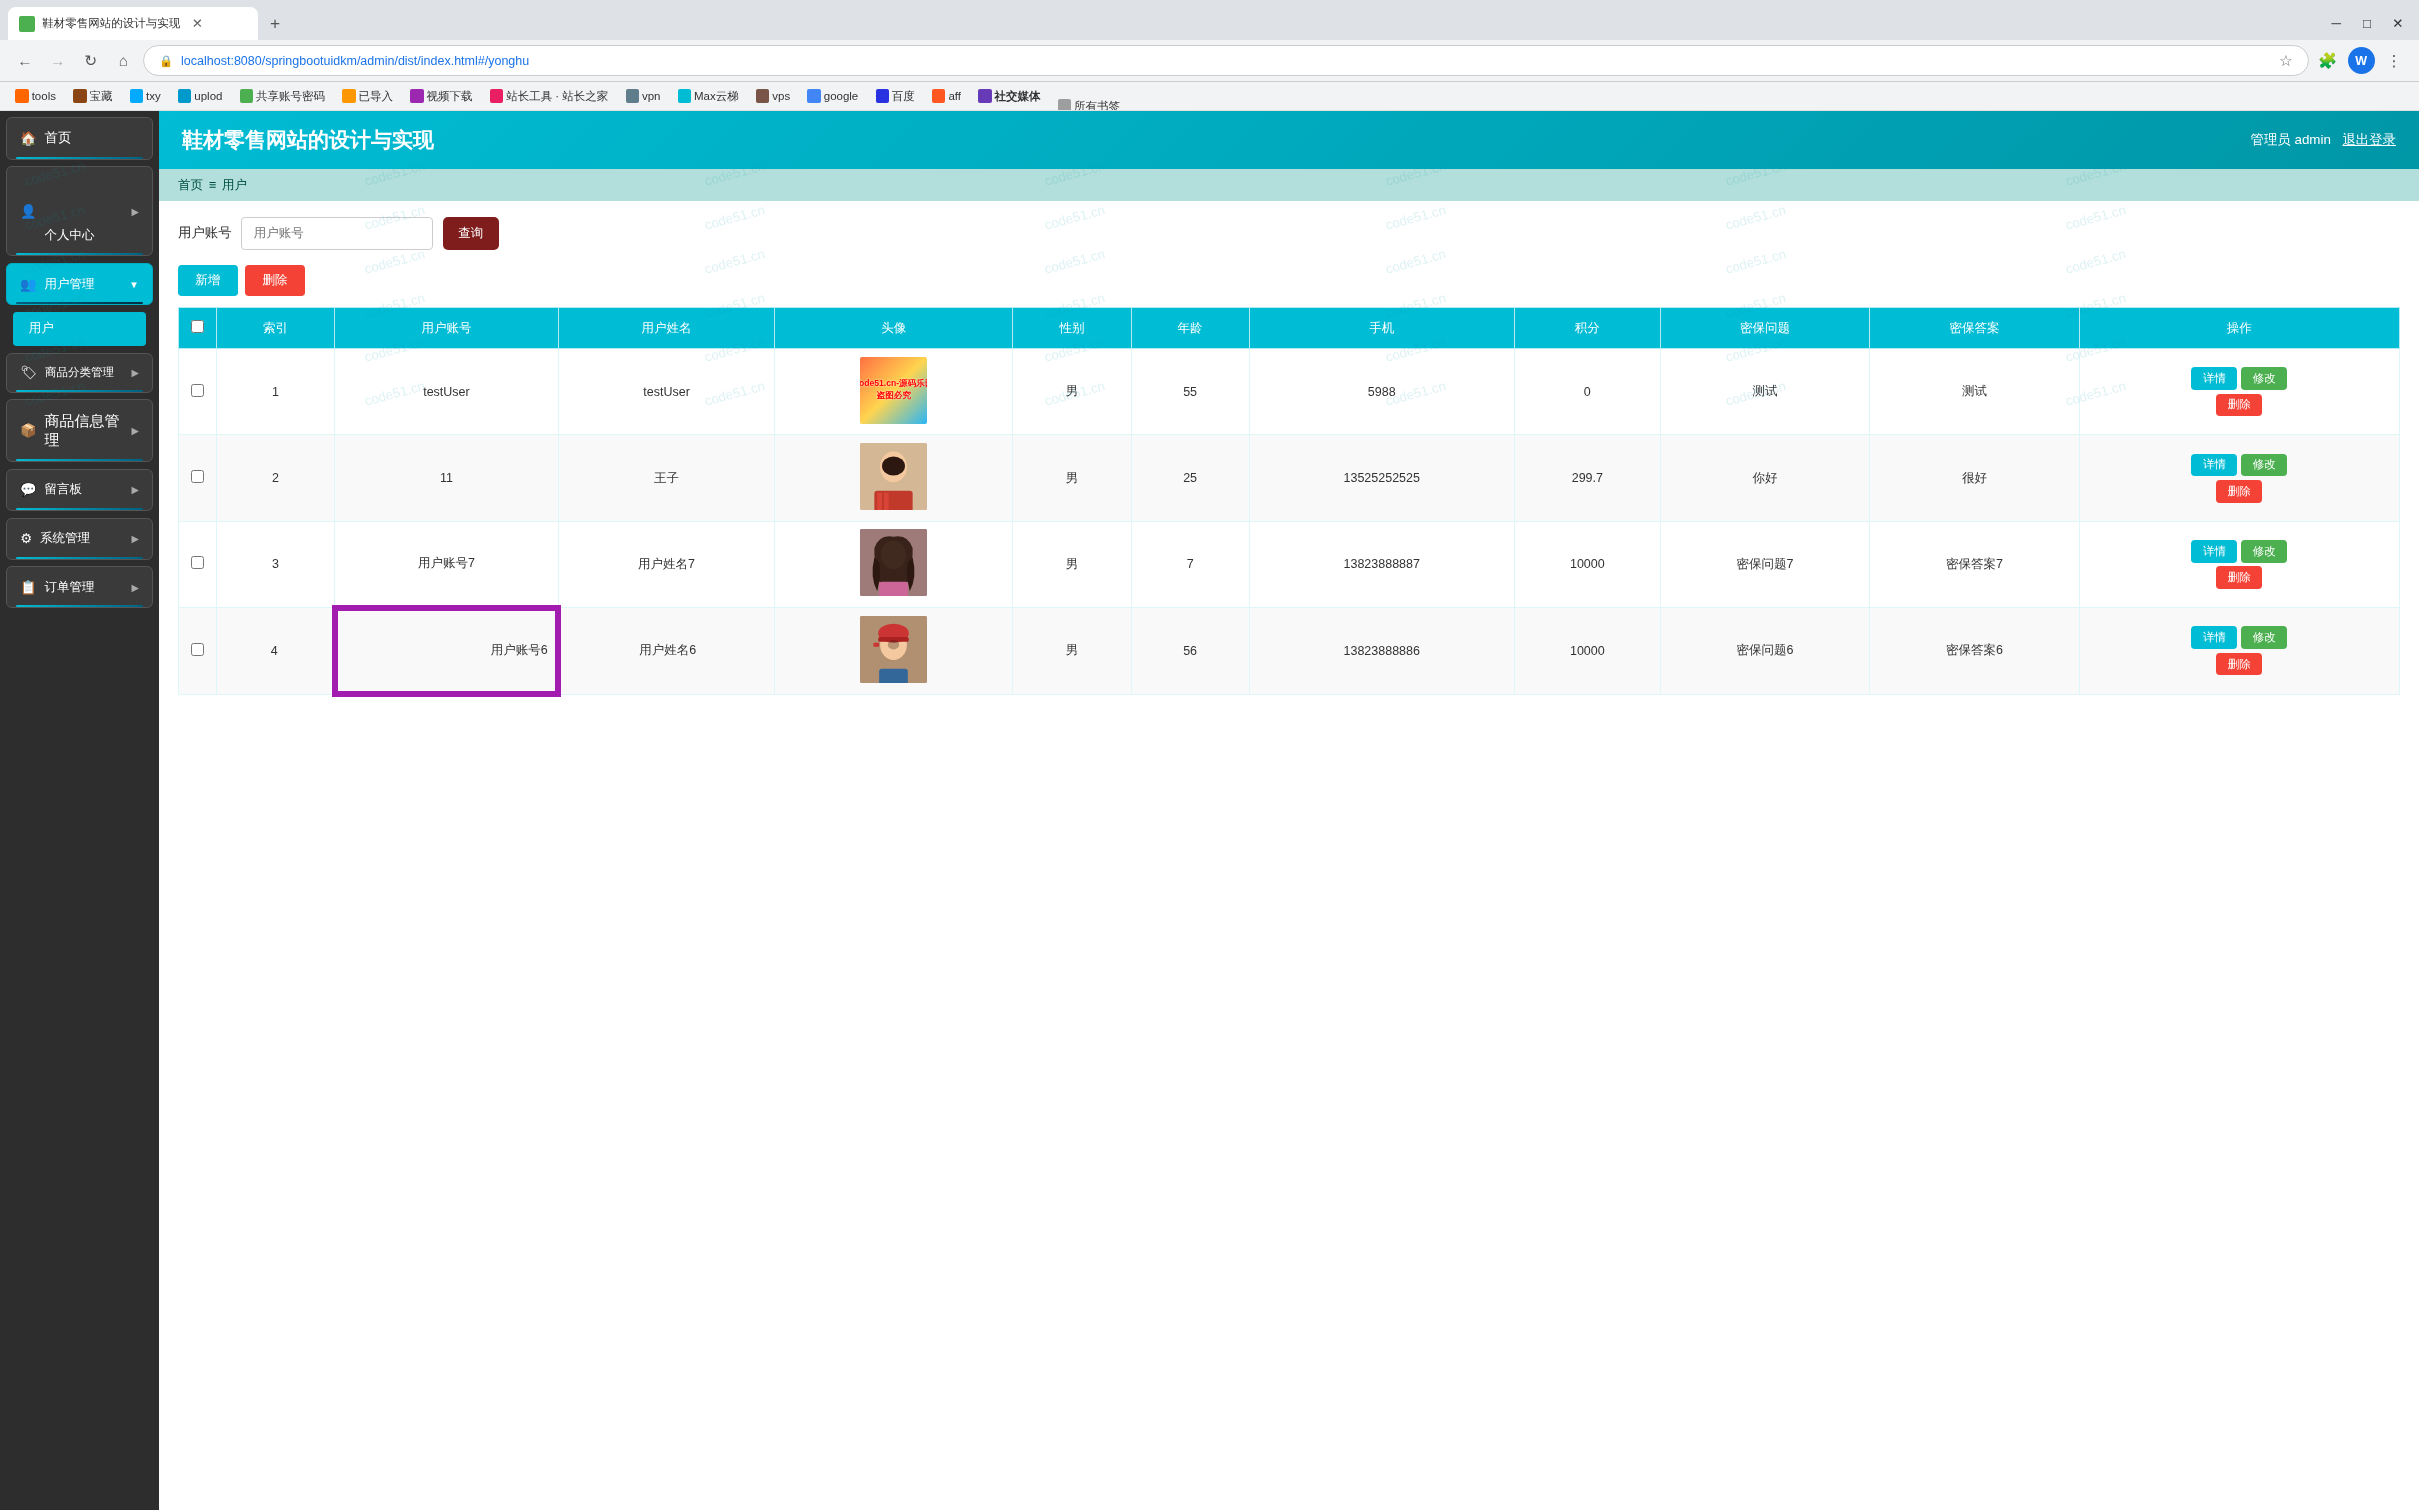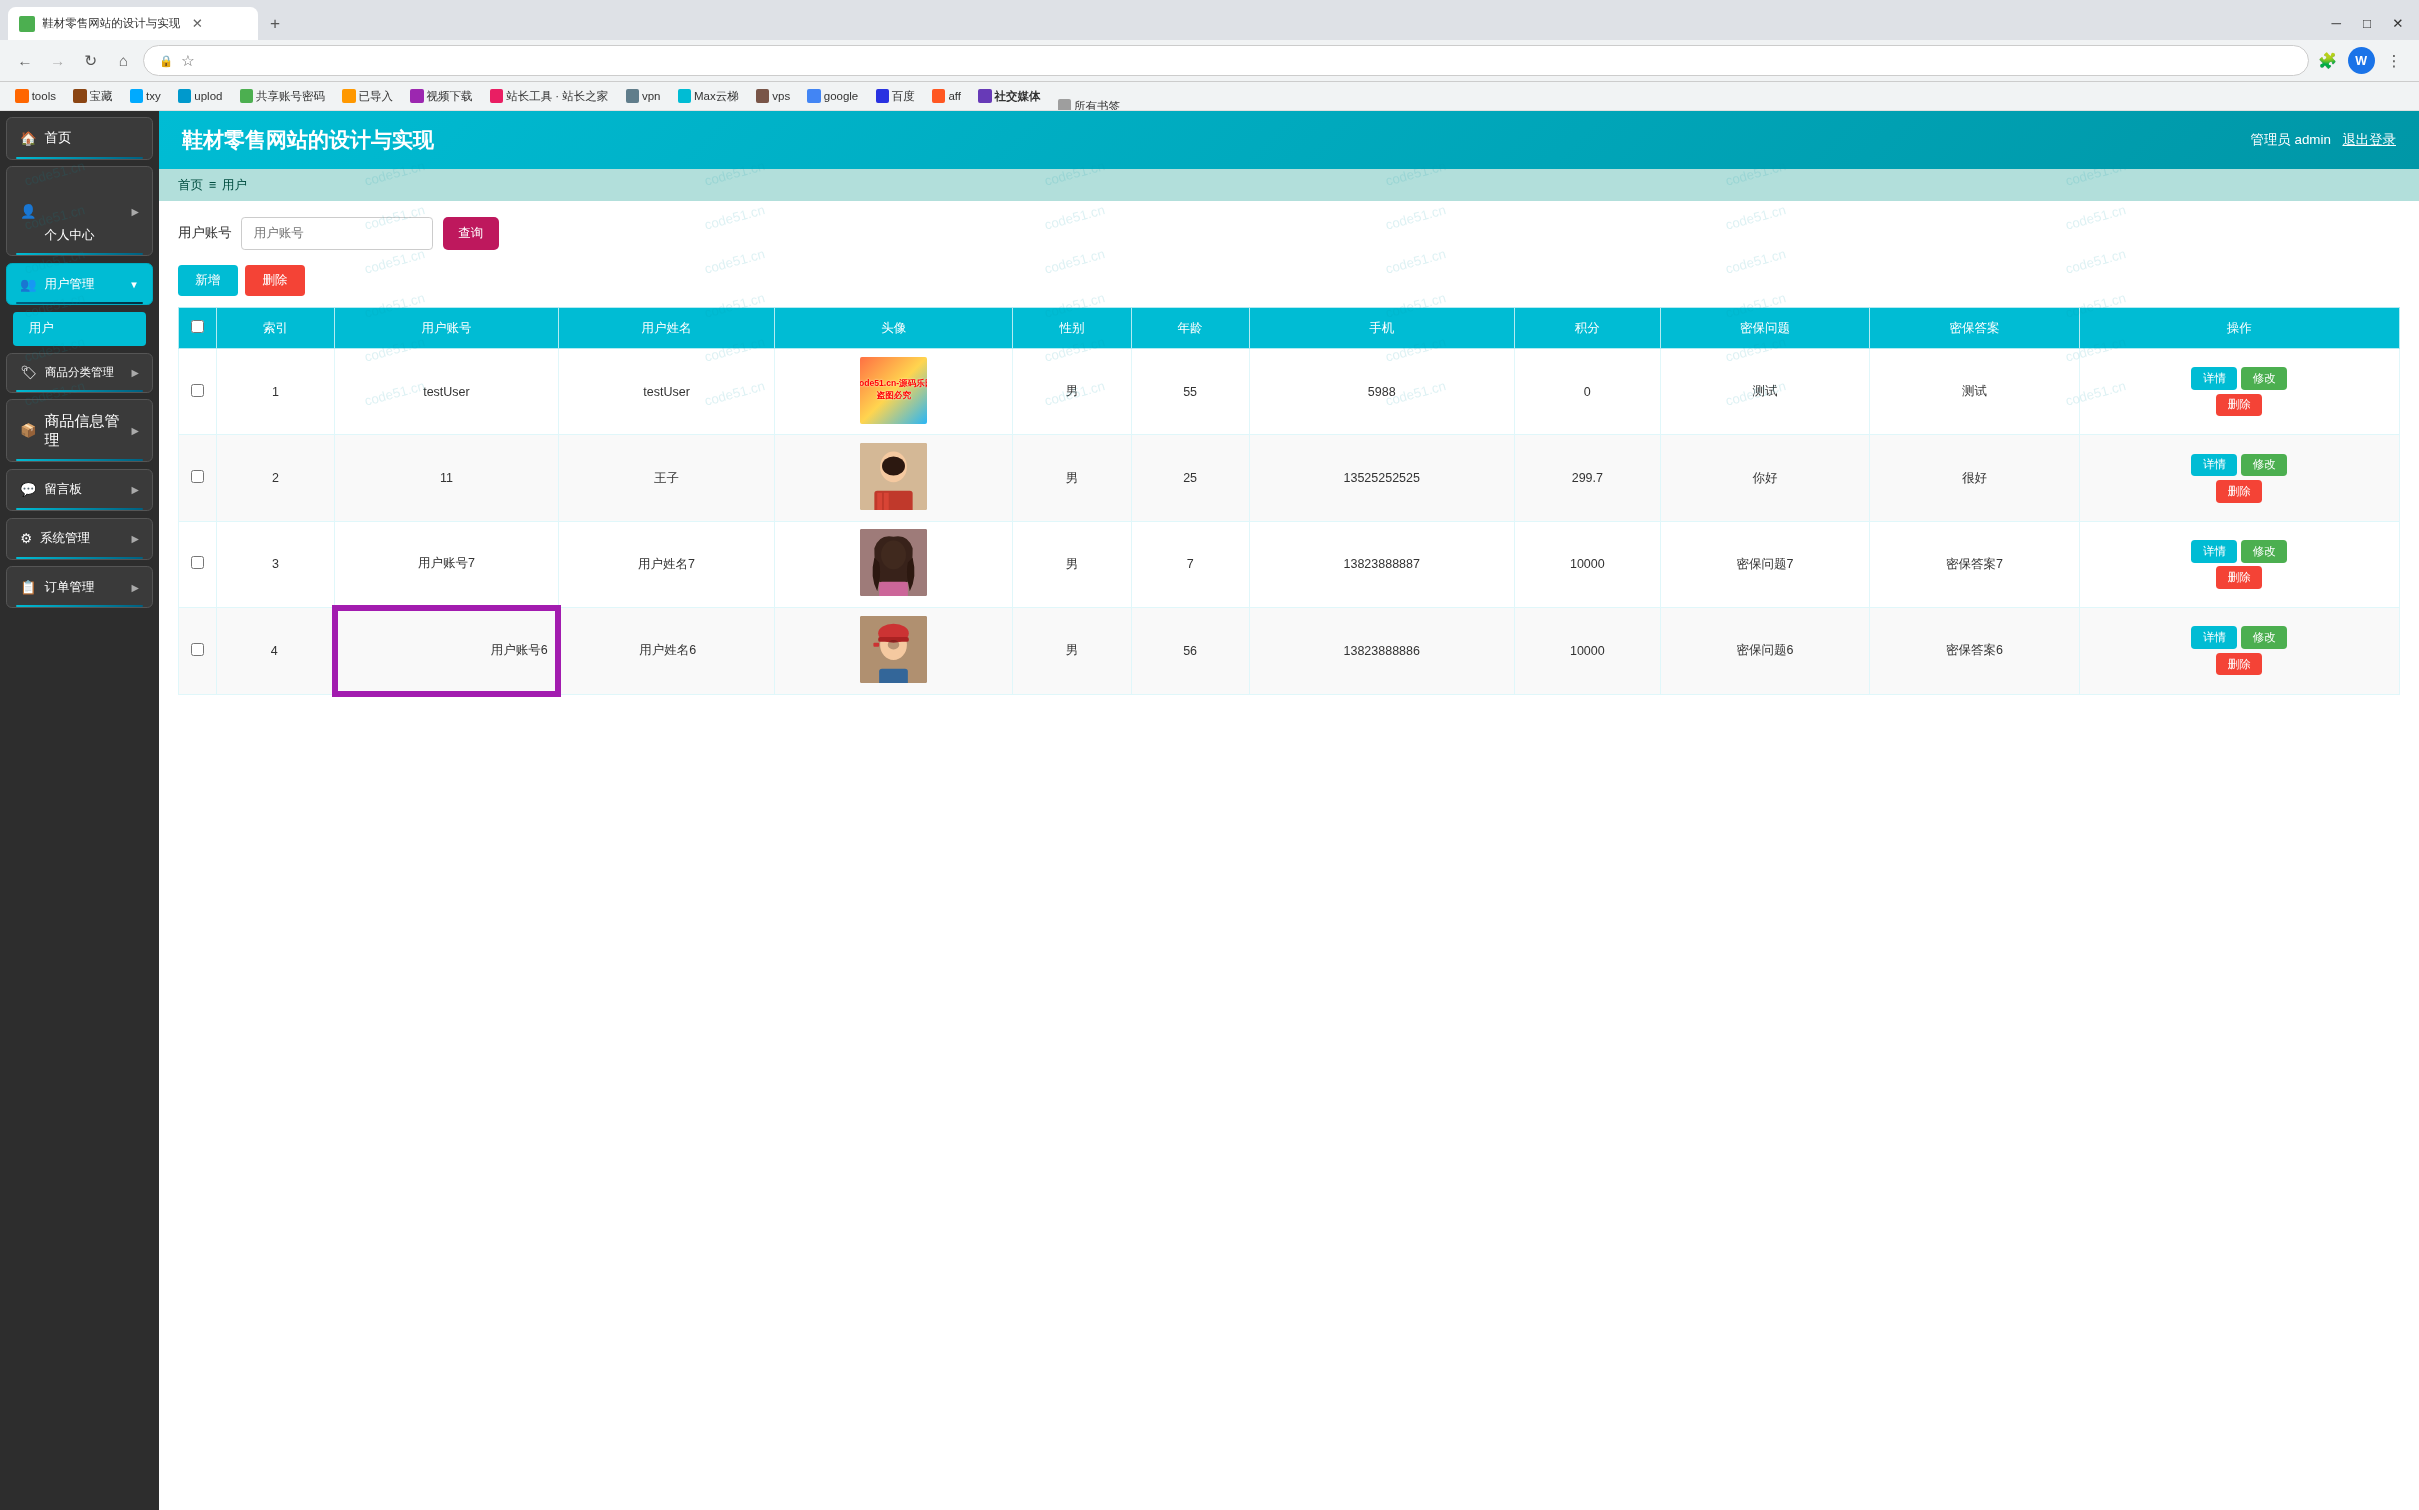--- a/index.html
+++ b/index.html
@@ -25,20 +25,21 @@
     </div>
   </div>
 
   <div style="background:#f1f3f4;display:flex;align-items:center;padding:3.8px 11.5px;gap:5.8px;height:42px;border-bottom:1px solid #ccc;">
     <div style="width:27px;height:27px;display:flex;align-items:center;justify-content:center;border-radius:50%;color:#555;font-size:15.4px;cursor:pointer;">←</div>
     <div style="width:27px;height:27px;display:flex;align-items:center;justify-content:center;border-radius:50%;color:#aaa;font-size:15.4px;cursor:pointer;">→</div>
     <div style="width:27px;height:27px;display:flex;align-items:center;justify-content:center;border-radius:50%;color:#555;font-size:15.4px;cursor:pointer;">↻</div>
     <div style="width:27px;height:27px;display:flex;align-items:center;justify-content:center;border-radius:50%;color:#555;font-size:15.4px;cursor:pointer;">⌂</div>
     <div style="flex:1;background:white;border:1px solid #ccc;border-radius:19px;padding:3.8px 15.4px;font-size:12.5px;color:#333;display:flex;align-items:center;height:31px;gap:7.7px;">
       <span style="color:#555;font-size:11.5px;">🔒</span>
+      <span style="flex:1;font-size:12.5px;color:#1a73e8;">localhost:8080/springbootuidkm/admin/dist/index.html#/yonghu</span>
       <span style="color:#666;font-size:15.4px;">☆</span>
     </div>
     <div style="width:27px;height:27px;display:flex;align-items:center;justify-content:center;color:#555;font-size:15.4px;cursor:pointer;">🧩</div>
     <div style="width:27px;height:27px;display:flex;align-items:center;justify-content:center;background:#1a73e8;border-radius:50%;color:white;font-size:12.5px;font-weight:bold;cursor:pointer;">W</div>
     <div style="width:27px;height:27px;display:flex;align-items:center;justify-content:center;color:#555;font-size:15.4px;cursor:pointer;">⋮</div>
   </div>
 
   <div style="background:#f1f3f4;display:flex;align-items:center;padding:1.9px 7.7px;height:29px;gap:1.9px;border-bottom:1px solid #e0e0e0;overflow:hidden;">
     <div style="display:flex;align-items:center;gap:2.9px;padding:1.9px 7.7px;border-radius:3.8px;cursor:pointer;font-size:11.5px;color:#333;white-space:nowrap;">
       <span style="width:13.4px;height:13.4px;background:#ff6600;border-radius:1.9px;display:inline-block;"></span>
@@ -248,21 +249,21 @@
       <span style="cursor:pointer;">首页</span>
       <span>≡</span>
       <span>用户</span>
     </div>
 
     <div style="flex:1;padding:15.4px 19px;overflow-y:auto;background:white;margin:0;">
 
       <div style="display:flex;align-items:center;gap:9.6px;margin-bottom:15.4px;">
         <span style="font-size:13.4px;color:#333;">用户账号</span>
         <input style="border: 1px solid rgb(204, 204, 204); border-radius: 3.8px; padding: 5.8px 11.5px; font-size: 12.5px; width: 192px; height: 33px;" placeholder="用户账号">
-        <button style="background:#be185d;color:white;border:none;border-radius:5px;padding:5.8px 15.4px;font-size:12.5px;cursor:pointer;height:33px;">查询</button>
+        <button style="background:#7f1d1d;color:white;border:none;border-radius:5px;padding:5.8px 15.4px;font-size:12.5px;cursor:pointer;height:33px;">查询</button>
       </div>
 
       <div style="display:flex;gap:7.7px;margin-bottom:11.5px;">
         <button style="background:#00bcd4;color:white;border:none;border-radius:3.8px;padding:6.7px 17.3px;font-size:12.5px;cursor:pointer;">新增</button>
         <button style="background:#f44336;color:white;border:none;border-radius:3.8px;padding:6.7px 17.3px;font-size:12.5px;cursor:pointer;">删除</button>
       </div>
 
       <table style="width:100%;border-collapse:collapse;">
         <thead>
           <tr style="background:#00bcd4;color:white;">

